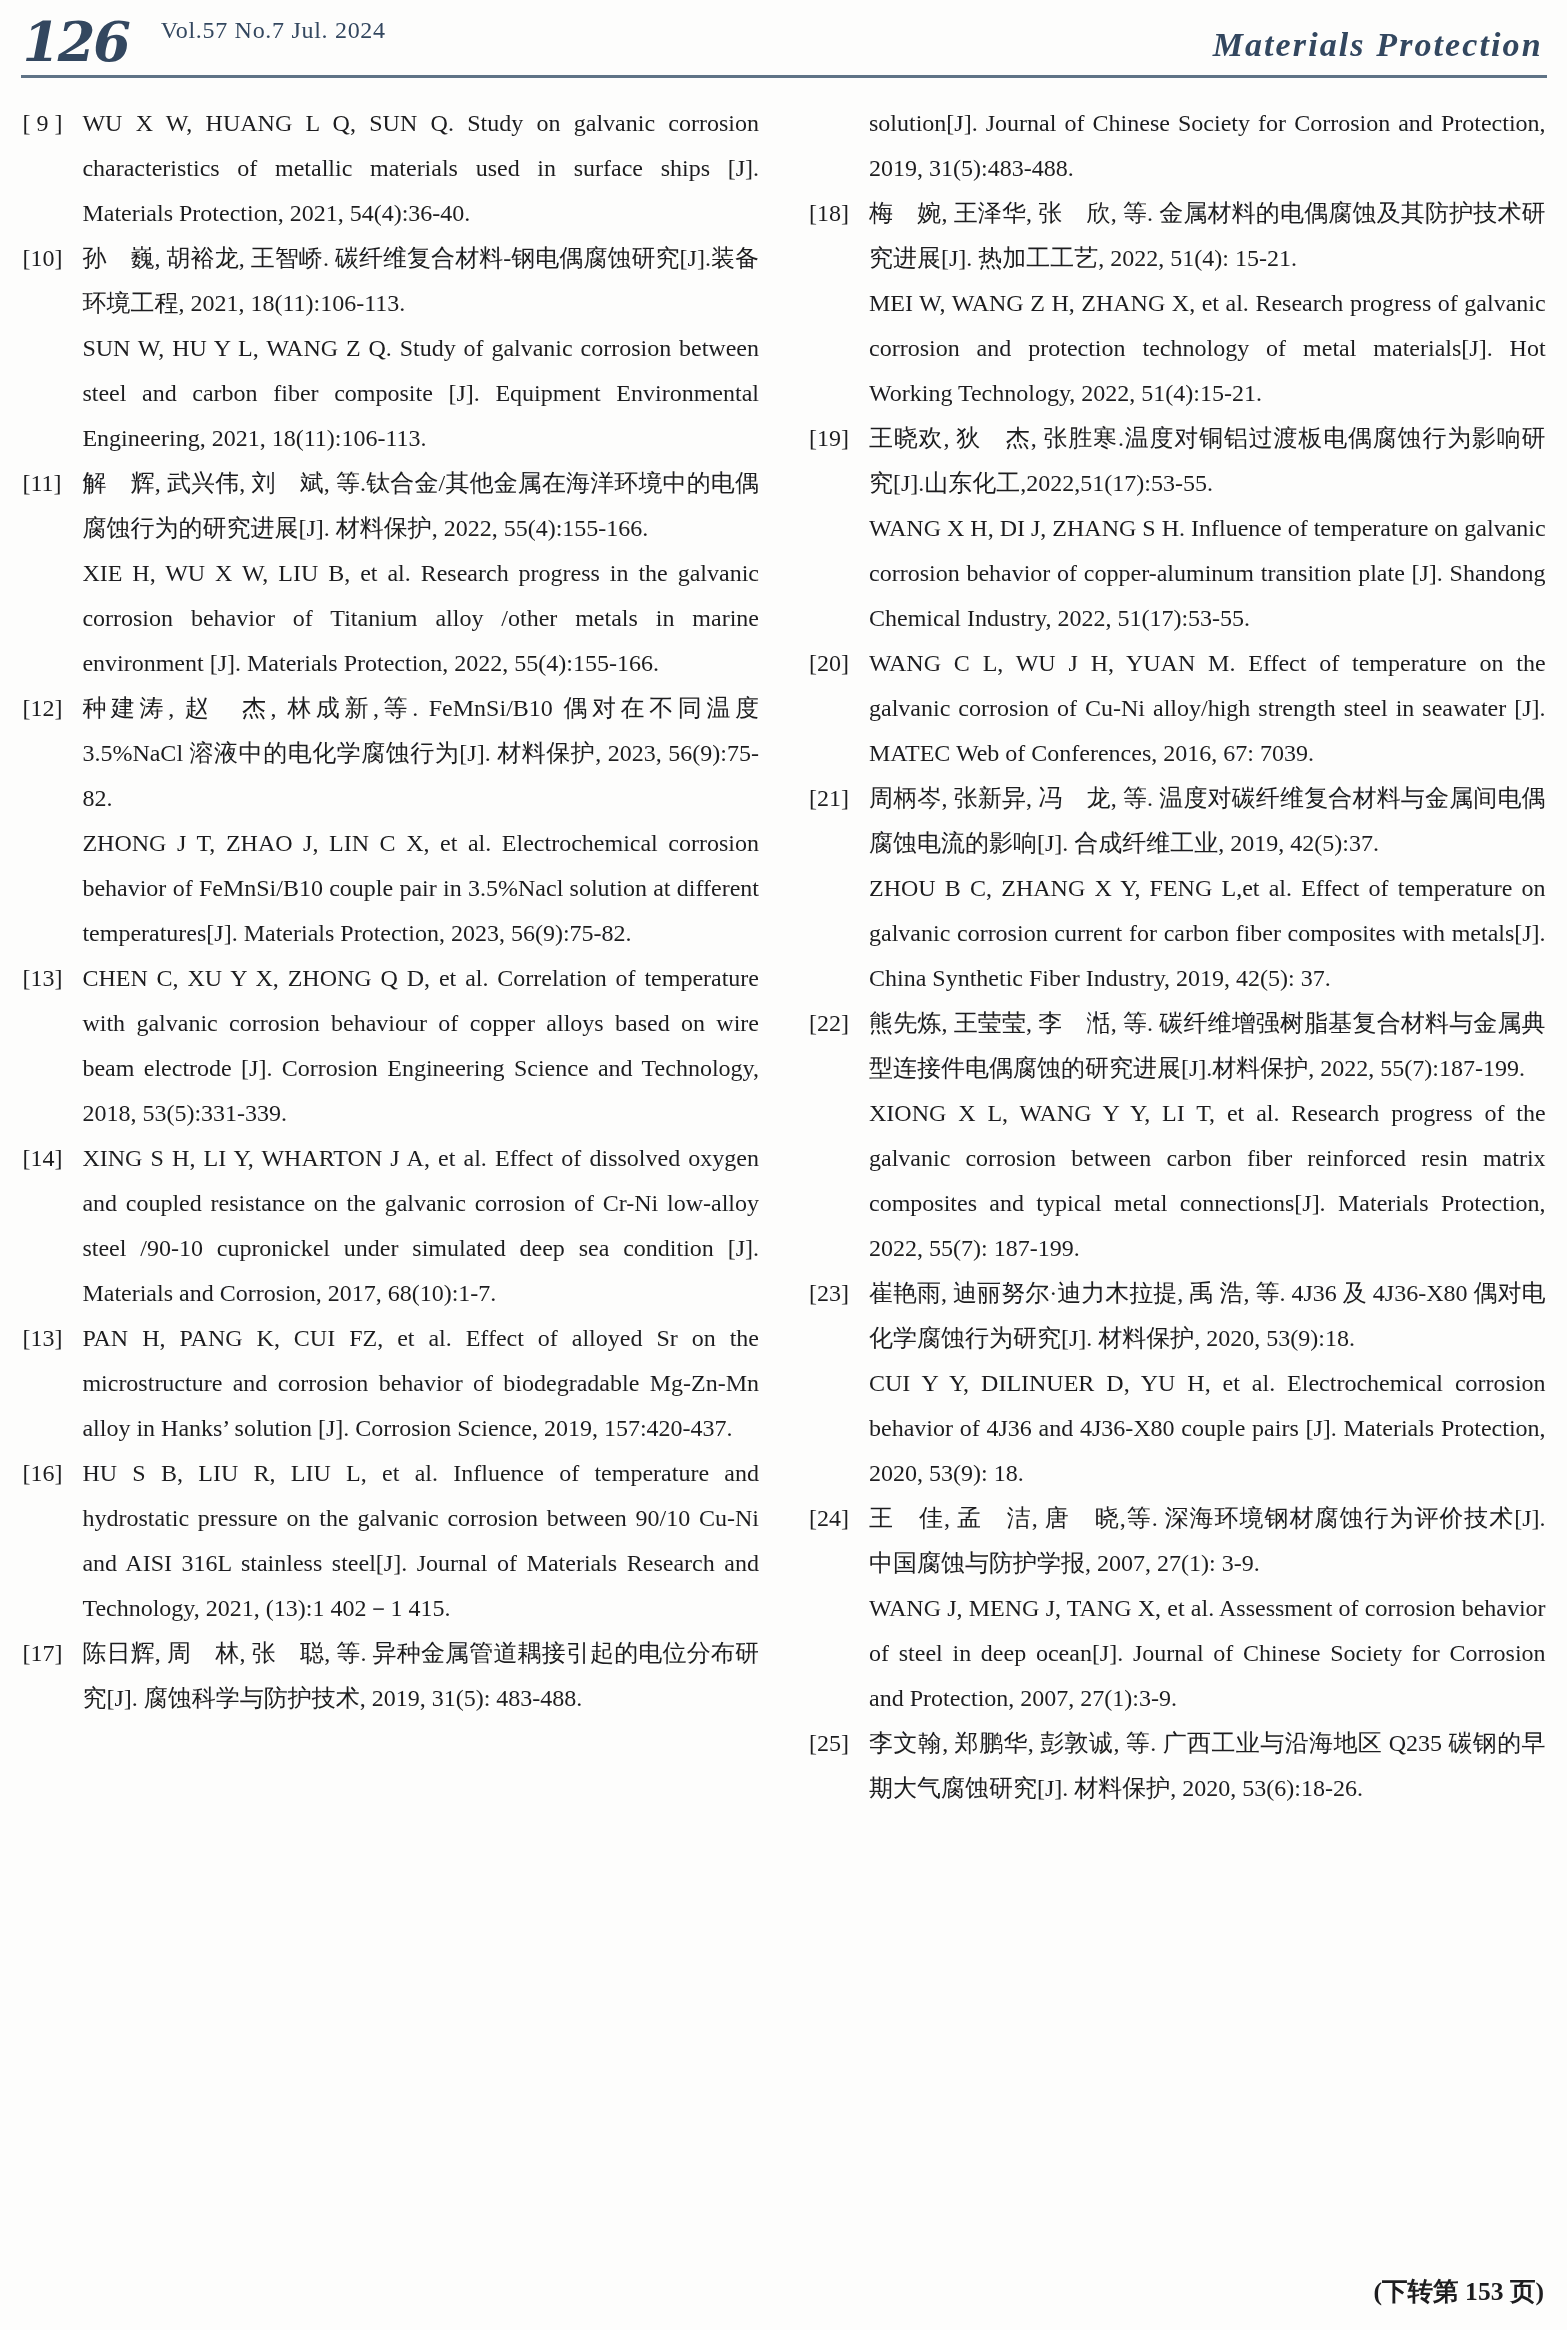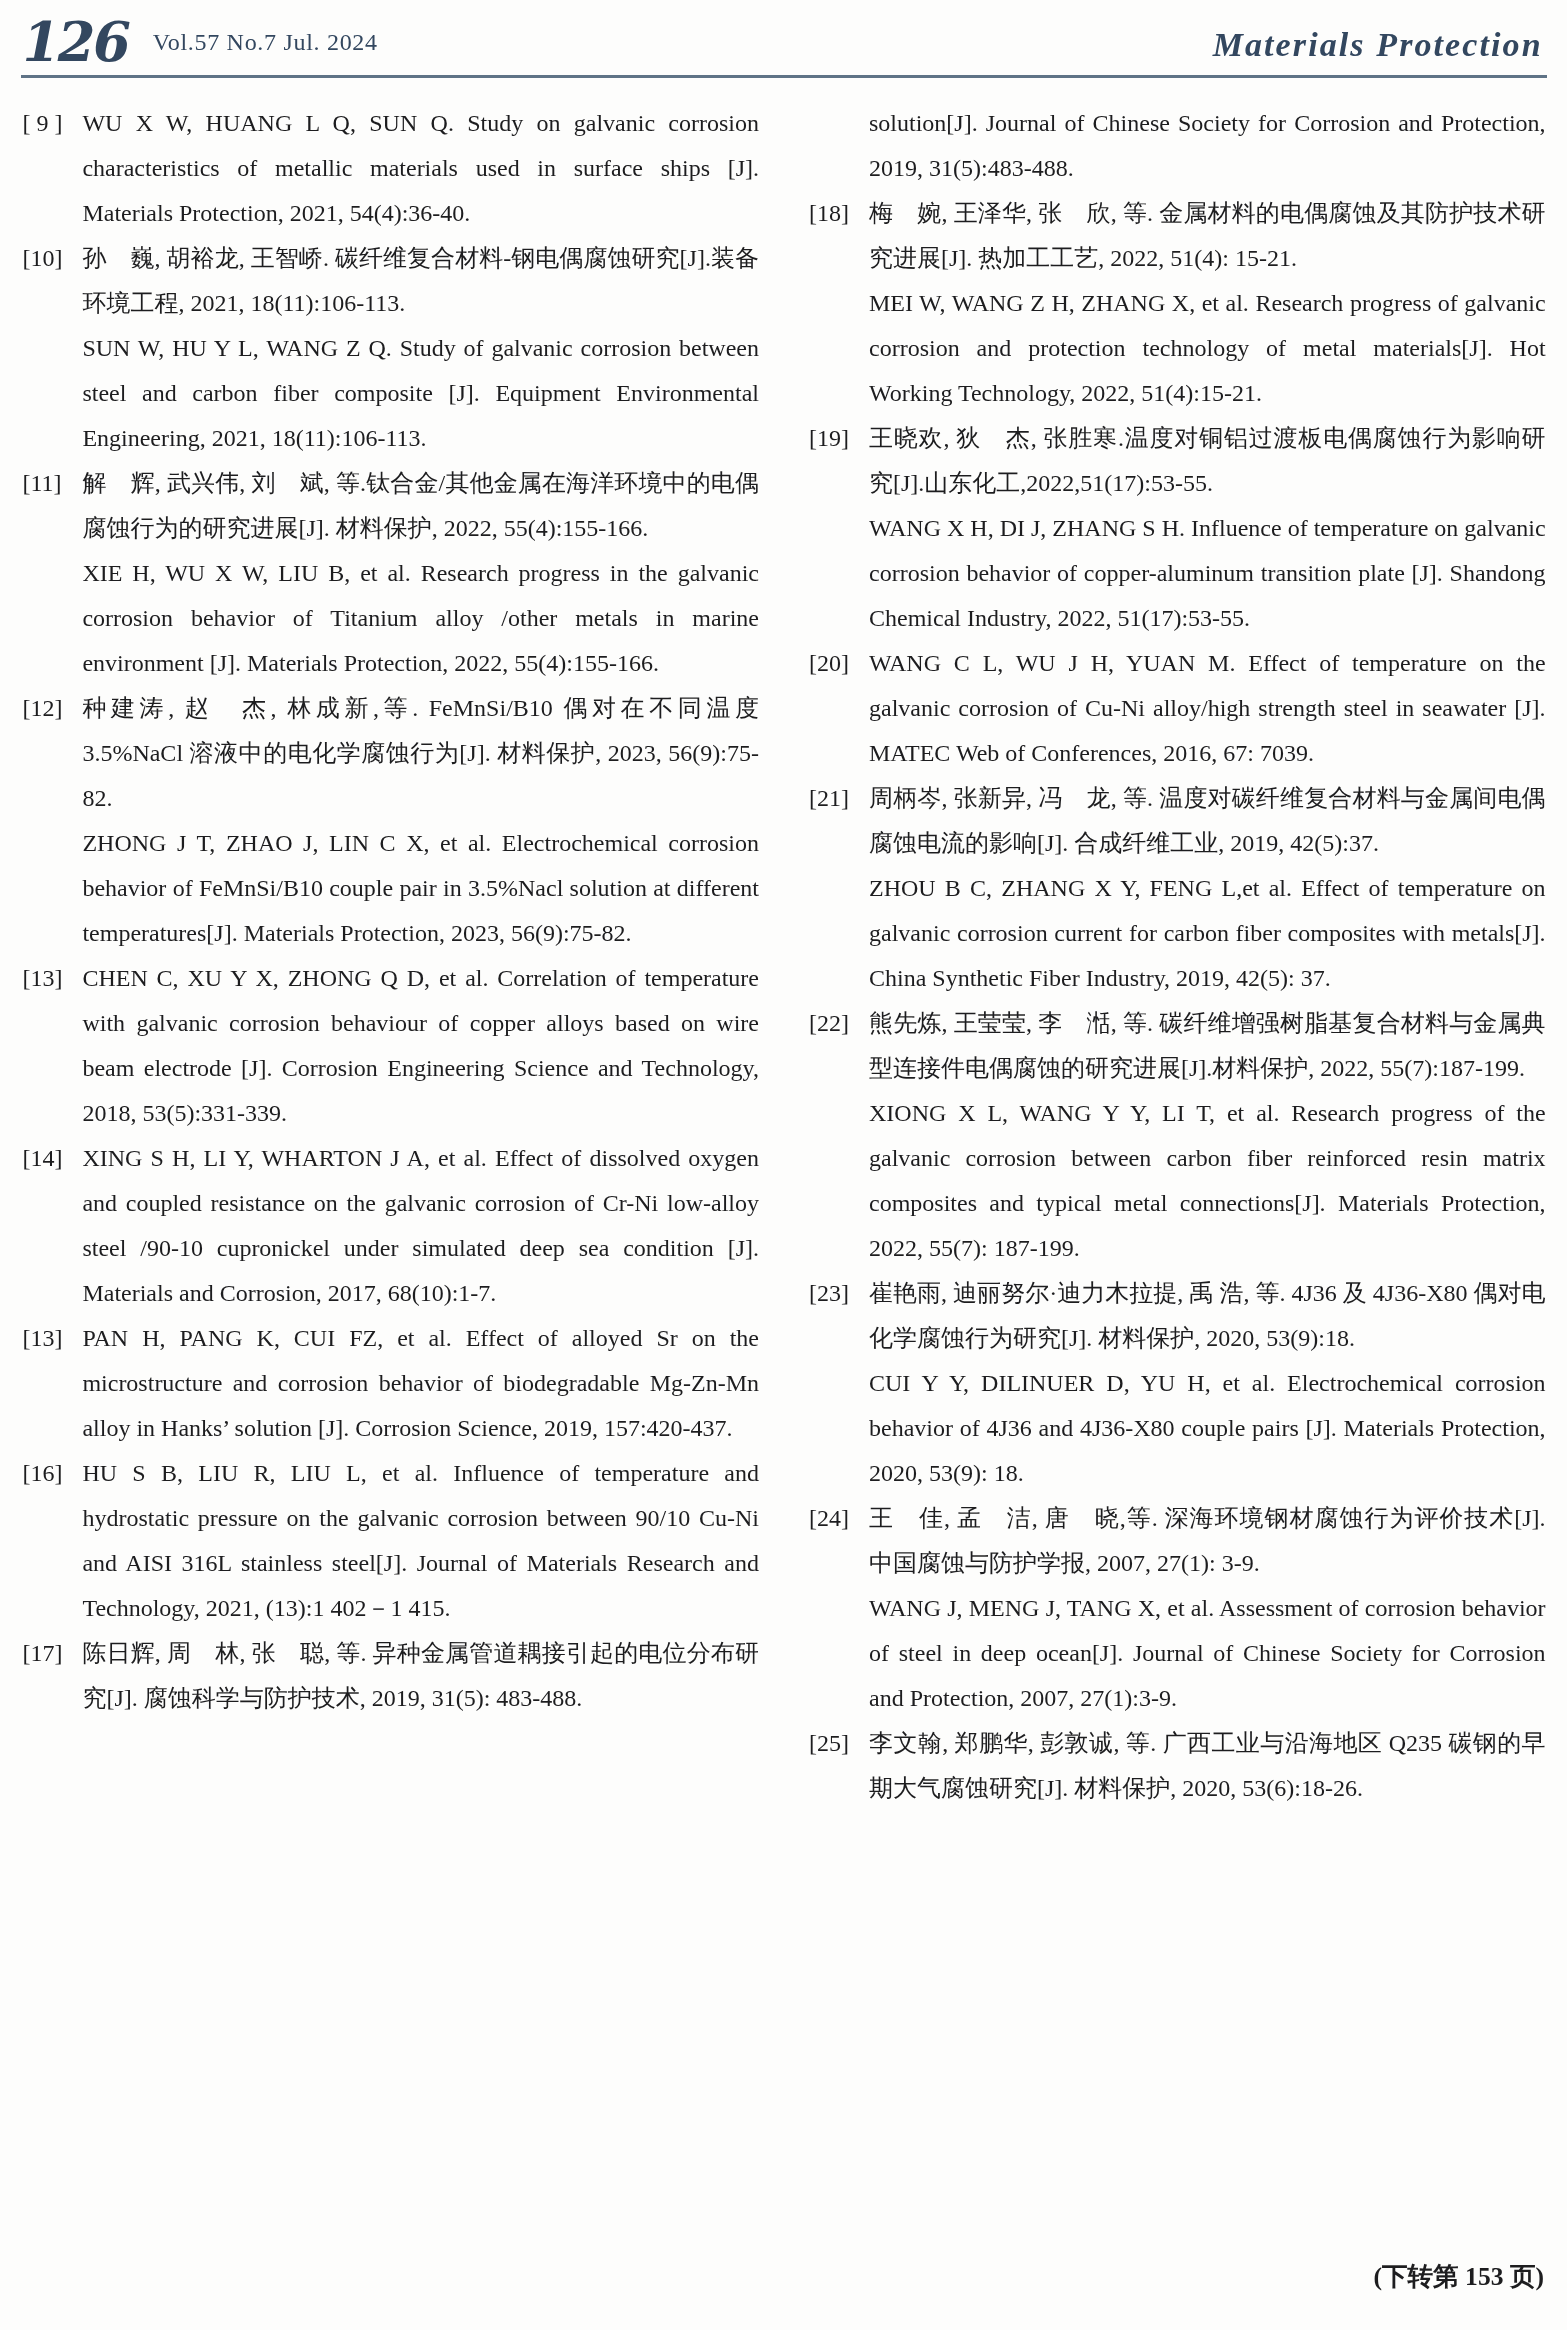--- a/index.html
+++ b/index.html
@@ -25,21 +25,22 @@
   }
   
   .page-header{
     display:flex;
     justify-content:space-between;
     align-items:flex-end;
     padding:4.3px 4.3px 7px 1.4px;
   }
   .header-left{
     display:flex;
-    align-items:center;
+    align-items:flex-start;
+    gap:8px;
   }
   .page-number{
     font-family:"DejaVu Serif",serif;
     font-style:italic;
     font-weight:bold;
     font-size:54px;
     line-height:50px;
     letter-spacing:-2.1px;
     color:var(--accent);
   }
@@ -86,21 +87,21 @@
     white-space:pre;
   }
   .ref-para{
     text-align:justify;
     text-justify:inter-word;
   }
   
   .continuation-note{
     position:absolute;
     right:24px;
-    bottom:36px;
+    bottom:21px;
     font-size:25.6px;
     font-weight:bold;
     line-height:34px;
   }
 </style>
 </head>
 <body>
 
 <div class="page">
 

